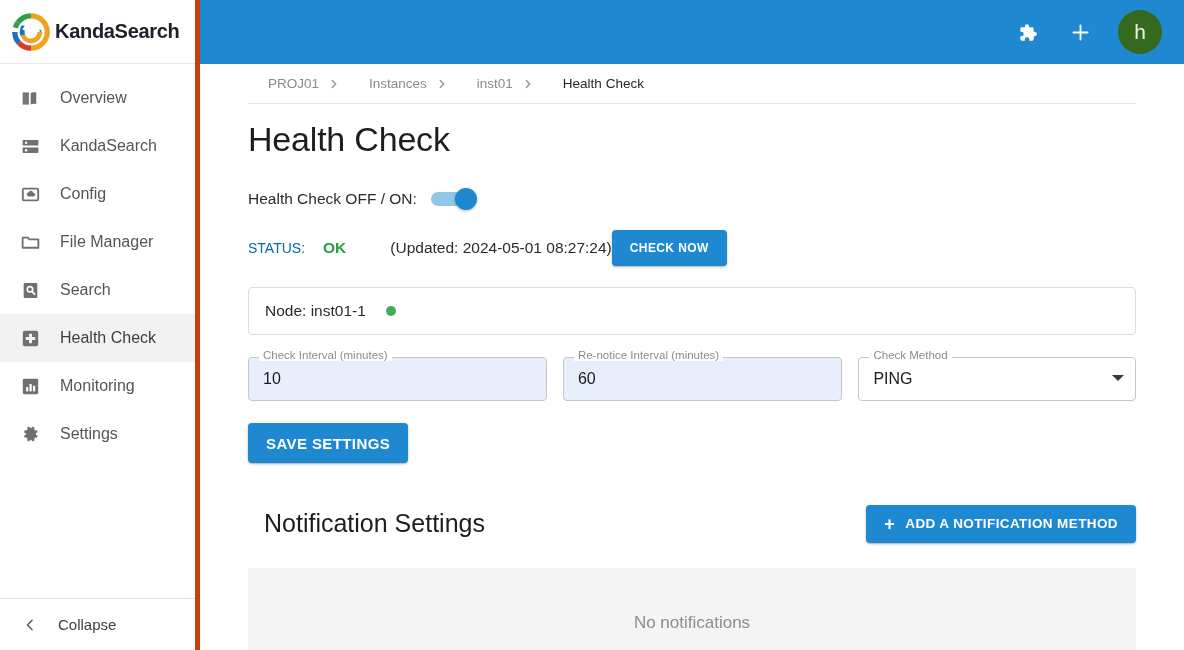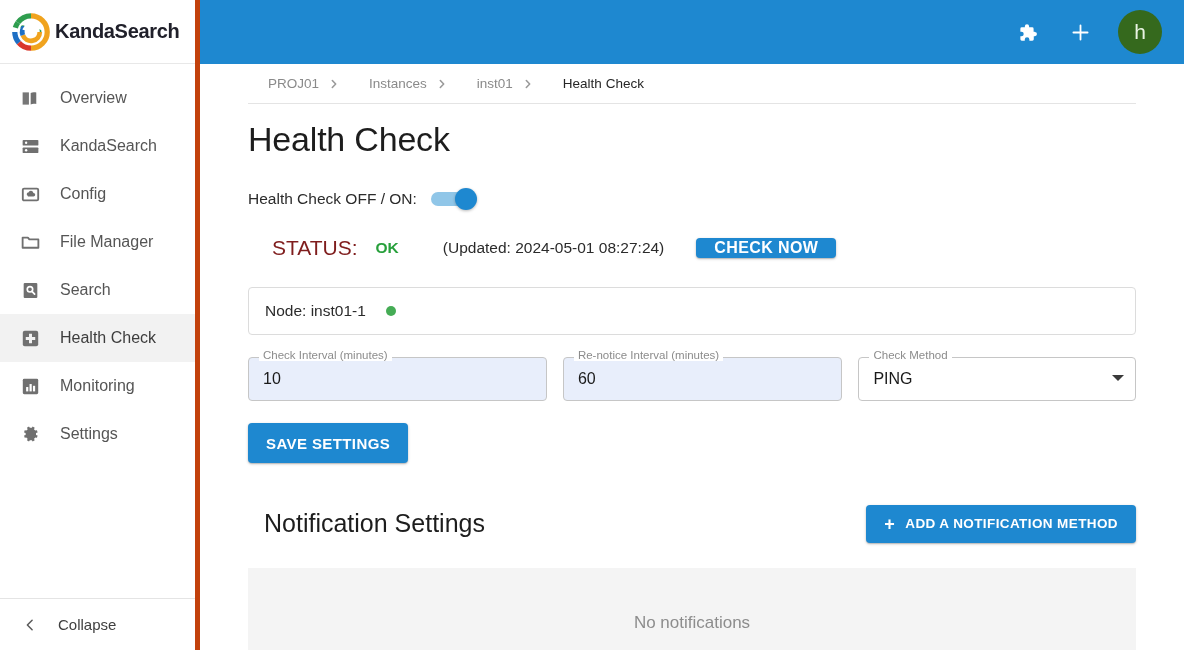--- a/index.html
+++ b/index.html
@@ -143,39 +143,38 @@
     position: absolute; left: 24px; top: 0;
     width: 22px; height: 22px; border-radius: 50%;
     background: #1e88d0;
     box-shadow: 0 1px 3px rgba(0,0,0,.28);
   }
 
   .row-status {
     display: flex; align-items: center;
     margin-top: 18px; height: 38px;
   }
-  .status-key { font-size: 21px; color: #7f1d1d; margin-left: 24px; }
+  .status-key { font-size: 14px; color: #0369a1; }
   .status-val {
     font-size: 15.5px; font-weight: bold; color: #28a03c;
     margin-left: 18px;
   }
   .status-updated {
     font-size: 15.5px; color: #2b2b2b; margin-left: 44px;
   }
   .btn {
     border: none; cursor: pointer;
     background: #1e88d0; color: #ffffff;
     font-family: "Liberation Sans", sans-serif;
     font-weight: bold; letter-spacing: .4px;
     border-radius: 4px;
     box-shadow: 0 1px 3px rgba(0,0,0,.22), 0 1px 1px rgba(0,0,0,.13);
   }
   .btn-check-now {
-    margin-left: 32px;
-    height: 20px; padding: 0 18px; font-size: 16px;
+    height: 36px; padding: 0 18px; font-size: 12px;
   }
 
   .node-panel {
     margin-top: 20px;
     height: 48px;
     border: 1px solid #dcdcdc;
     border-radius: 4px;
     display: flex; align-items: center;
     padding-left: 16px;
   }

